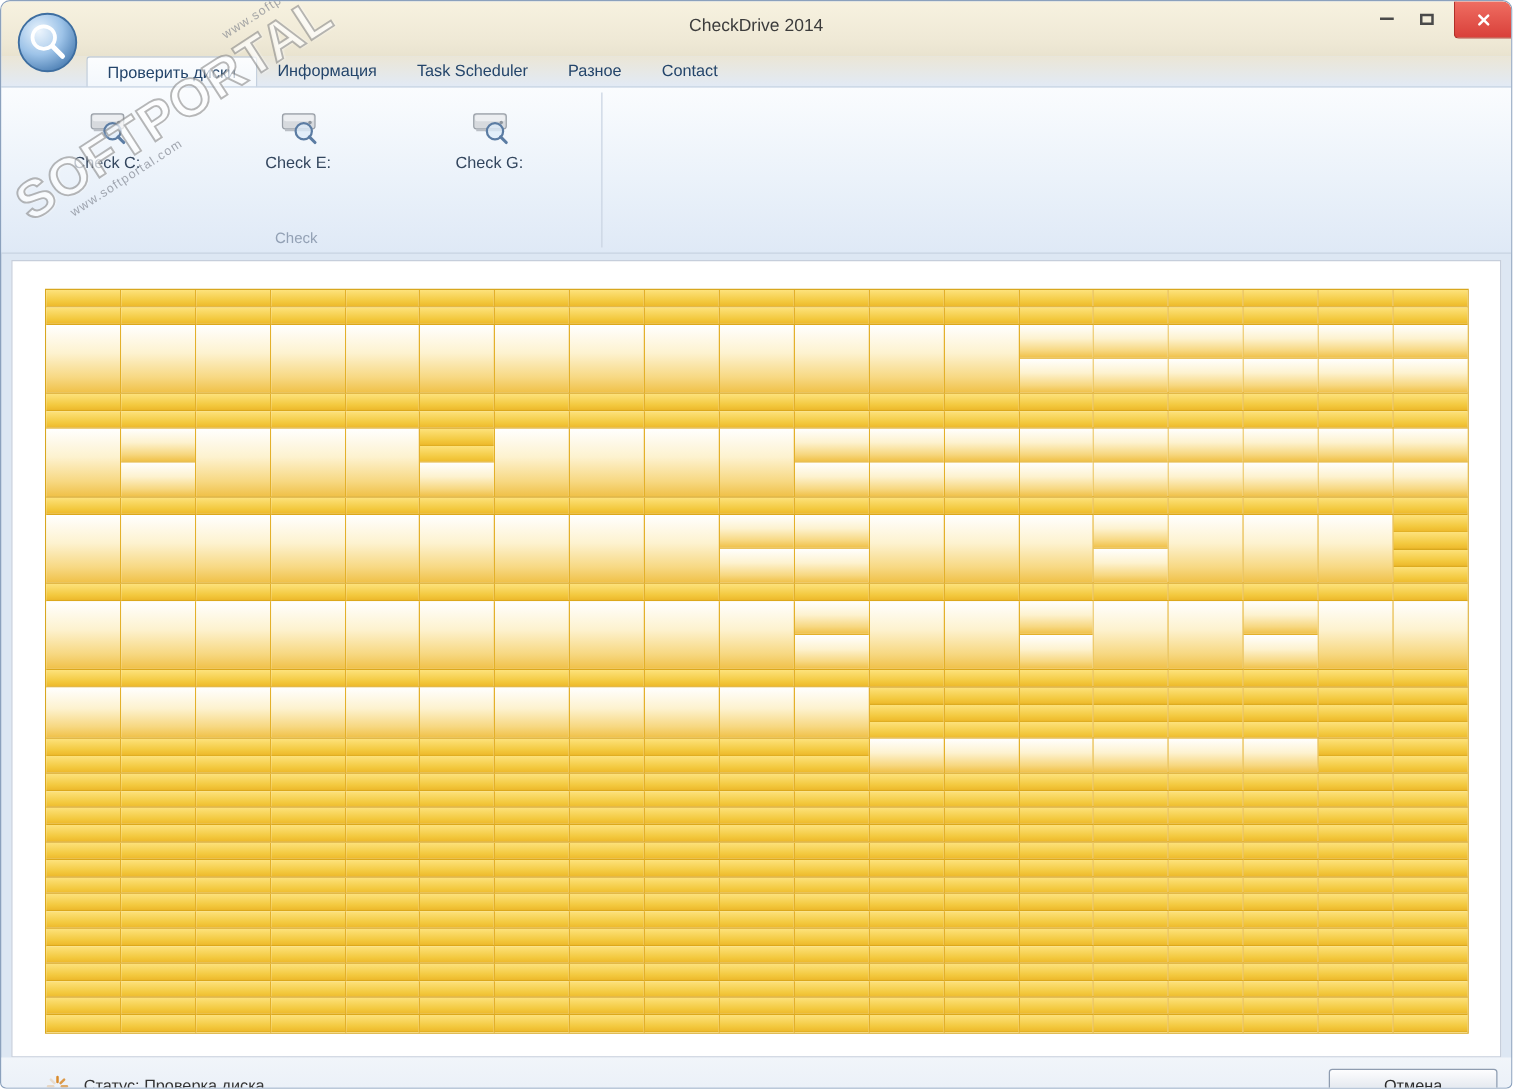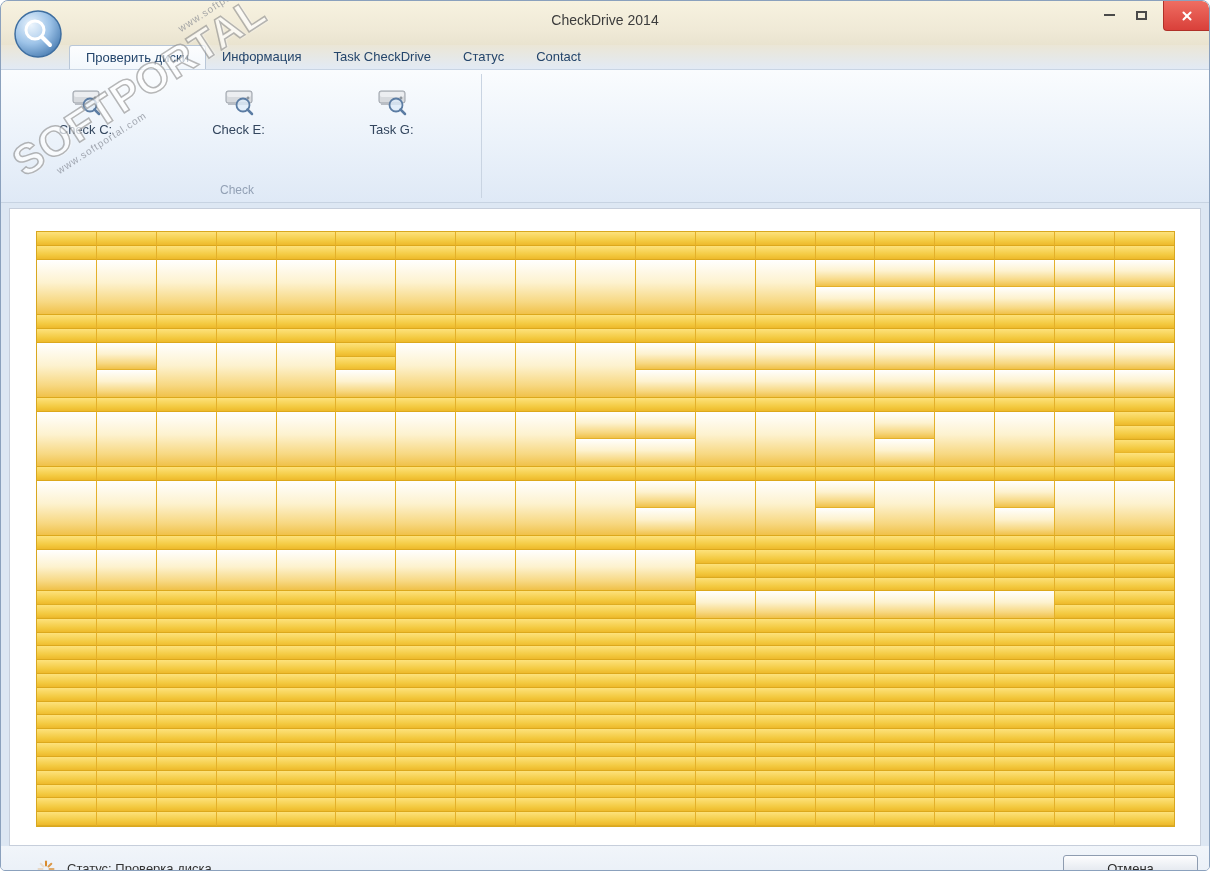--- a/index.html
+++ b/index.html
@@ -169,22 +169,22 @@
       </defs>
       <circle cx="25" cy="25" r="23" fill="url(#orb)" stroke="#3e6ea0" stroke-width="1.5"></circle>
       <circle cx="22" cy="21" r="9" fill="rgba(255,255,255,0.15)" stroke="#ffffff" stroke-width="3"></circle>
       <line x1="29" y1="28" x2="37" y2="36" stroke="#ffffff" stroke-width="4" stroke-linecap="round"></line>
     </svg>
   </div>
 
   <div class="tabs-row">
     <div class="tab active">Проверить диски</div>
     <div class="tab">Информация</div>
-    <div class="tab">Task CheckDrive</div>
-    <div class="tab">Статус</div>
+    <div class="tab">Task Scheduler</div>
+    <div class="tab">Разное</div>
     <div class="tab">Contact</div>
   </div>
 
   <div class="ribbon">
     <div class="ribbon-group">
       <div class="group-buttons">
 
         <div class="rbtn">
           <svg width="34" height="34" viewBox="0 0 34 34">
             <rect x="4" y="9" width="26" height="12" rx="2" fill="#d7dade" stroke="#9aa0a8"></rect>
@@ -211,21 +211,21 @@
 
         <div class="rbtn">
           <svg width="34" height="34" viewBox="0 0 34 34">
             <rect x="4" y="9" width="26" height="12" rx="2" fill="#d7dade" stroke="#9aa0a8"></rect>
             <rect x="5" y="10" width="24" height="5" rx="2" fill="#eceef1"></rect>
             <circle cx="26" cy="16" r="1.4" fill="#8f969e"></circle>
             <rect x="6" y="21" width="22" height="2" fill="#b9bec5"></rect>
             <circle cx="21" cy="23" r="6.5" fill="rgba(220,235,250,0.75)" stroke="#5b7ca3" stroke-width="1.8"></circle>
             <line x1="25.5" y1="27.5" x2="30" y2="32" stroke="#5b7ca3" stroke-width="2.5" stroke-linecap="round"></line>
           </svg>
-          <span class="rbtn-label">Task G:</span>
+          <span class="rbtn-label">Check G:</span>
         </div>
 
       </div>
       <div class="group-label">Check</div>
     </div>
     <div class="ribbon-sep"></div>
   </div>
 
   <div class="main-panel">
     <div class="grid">

